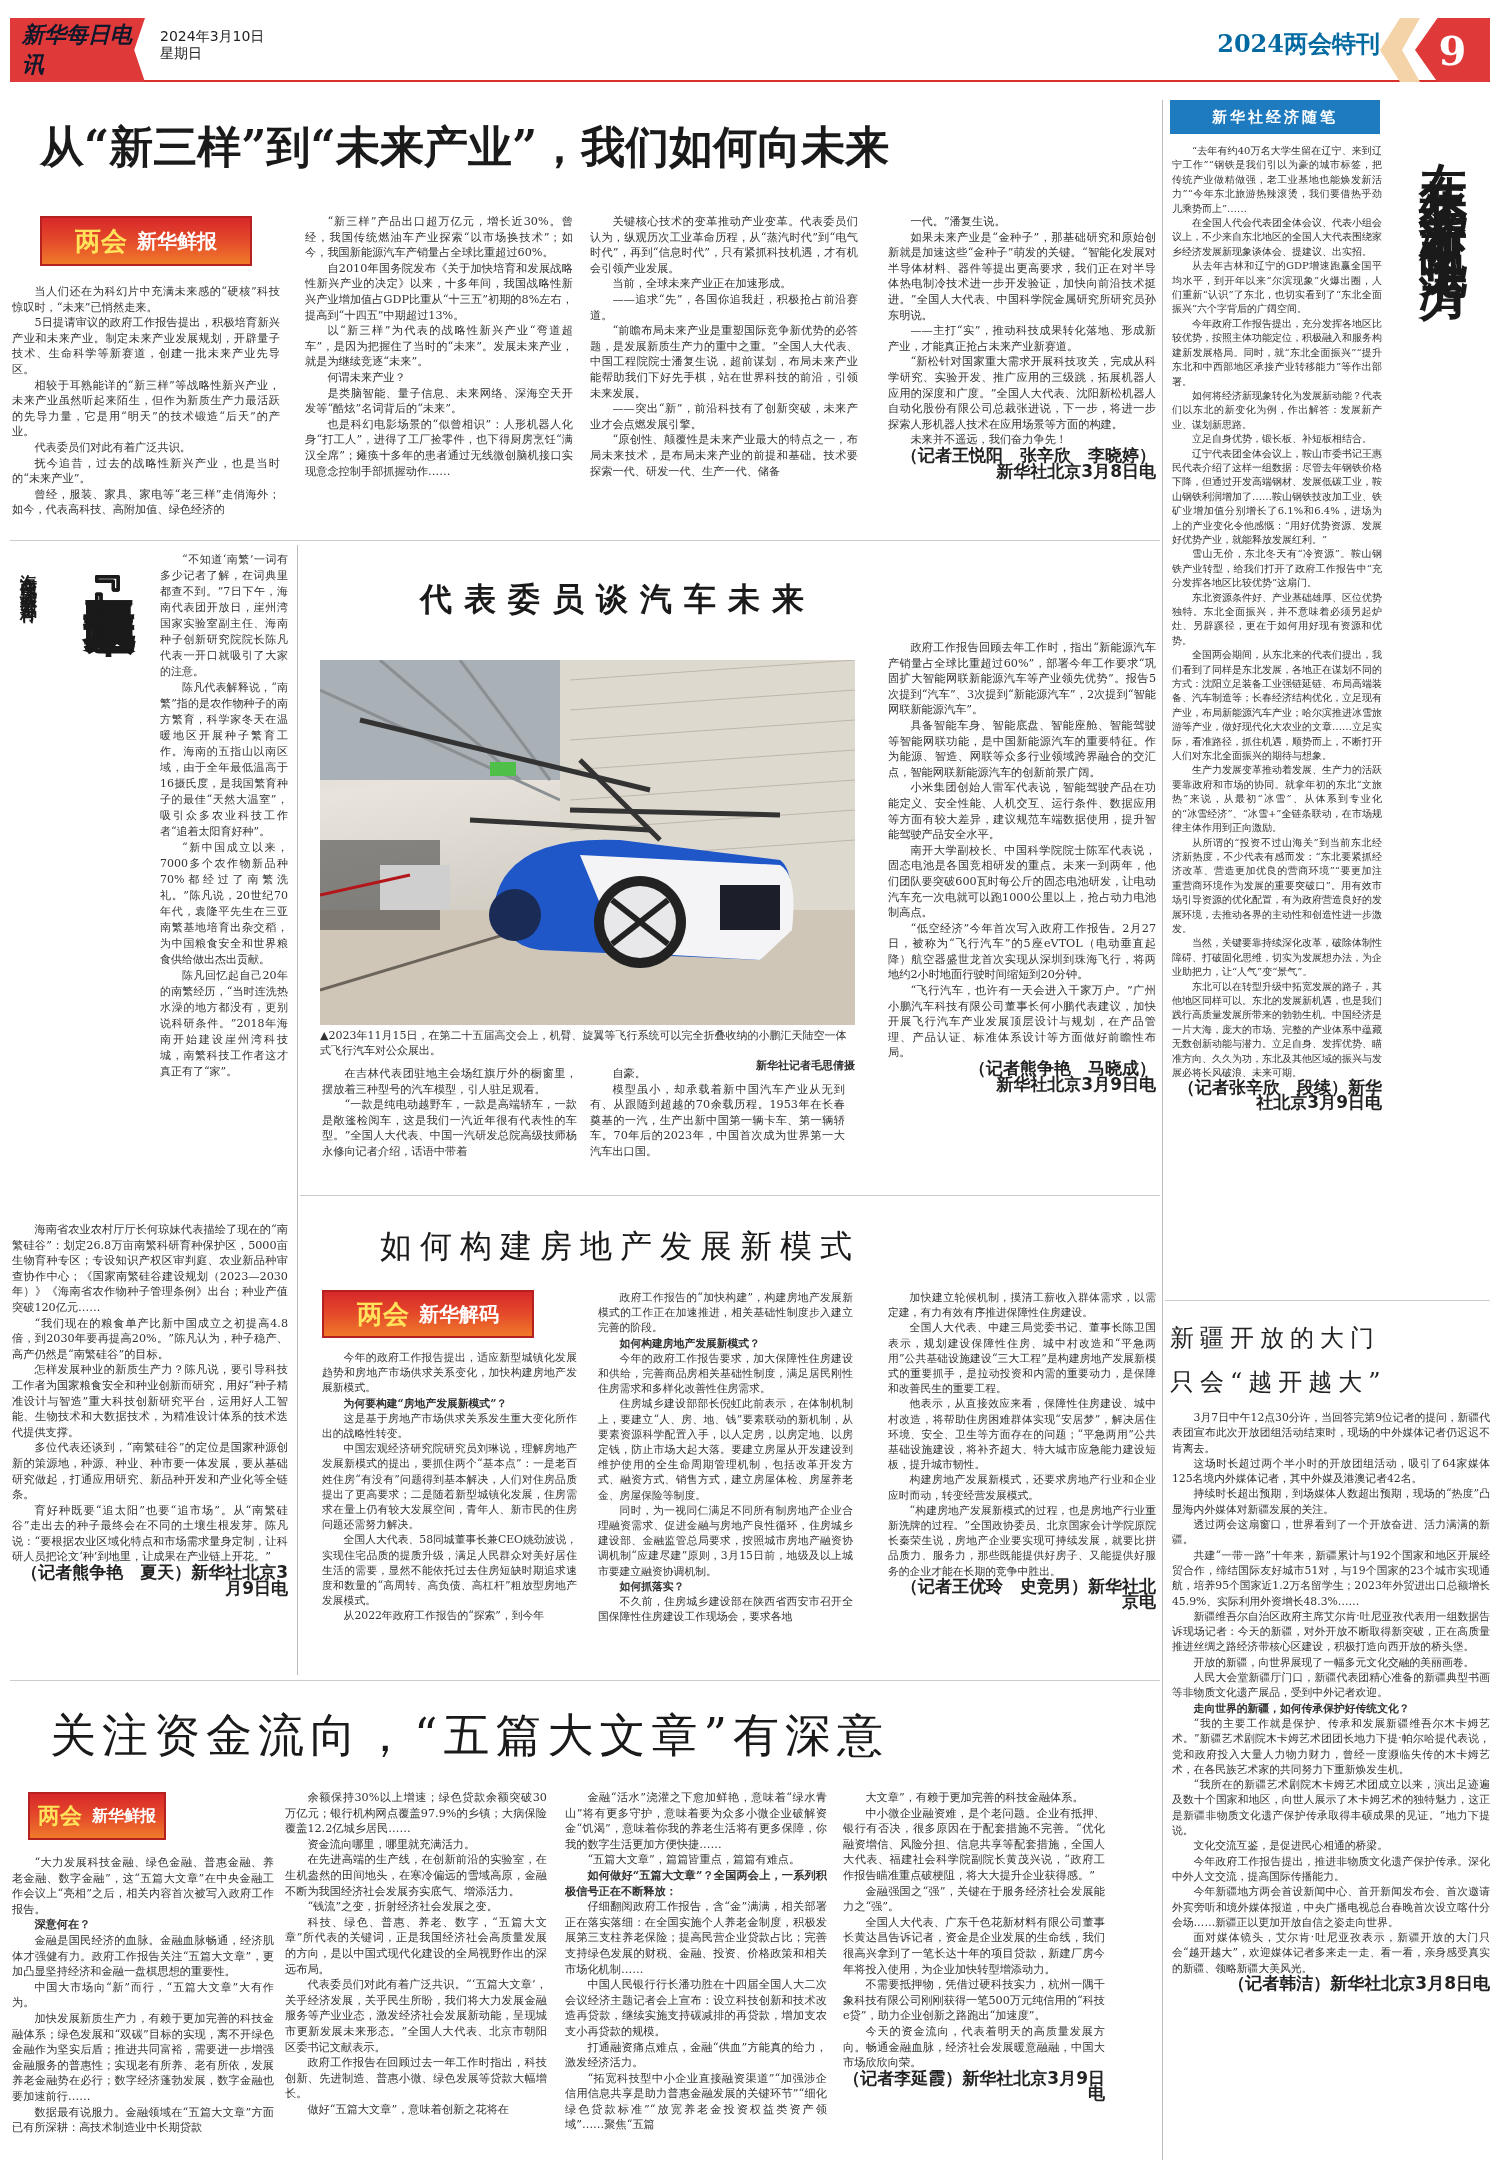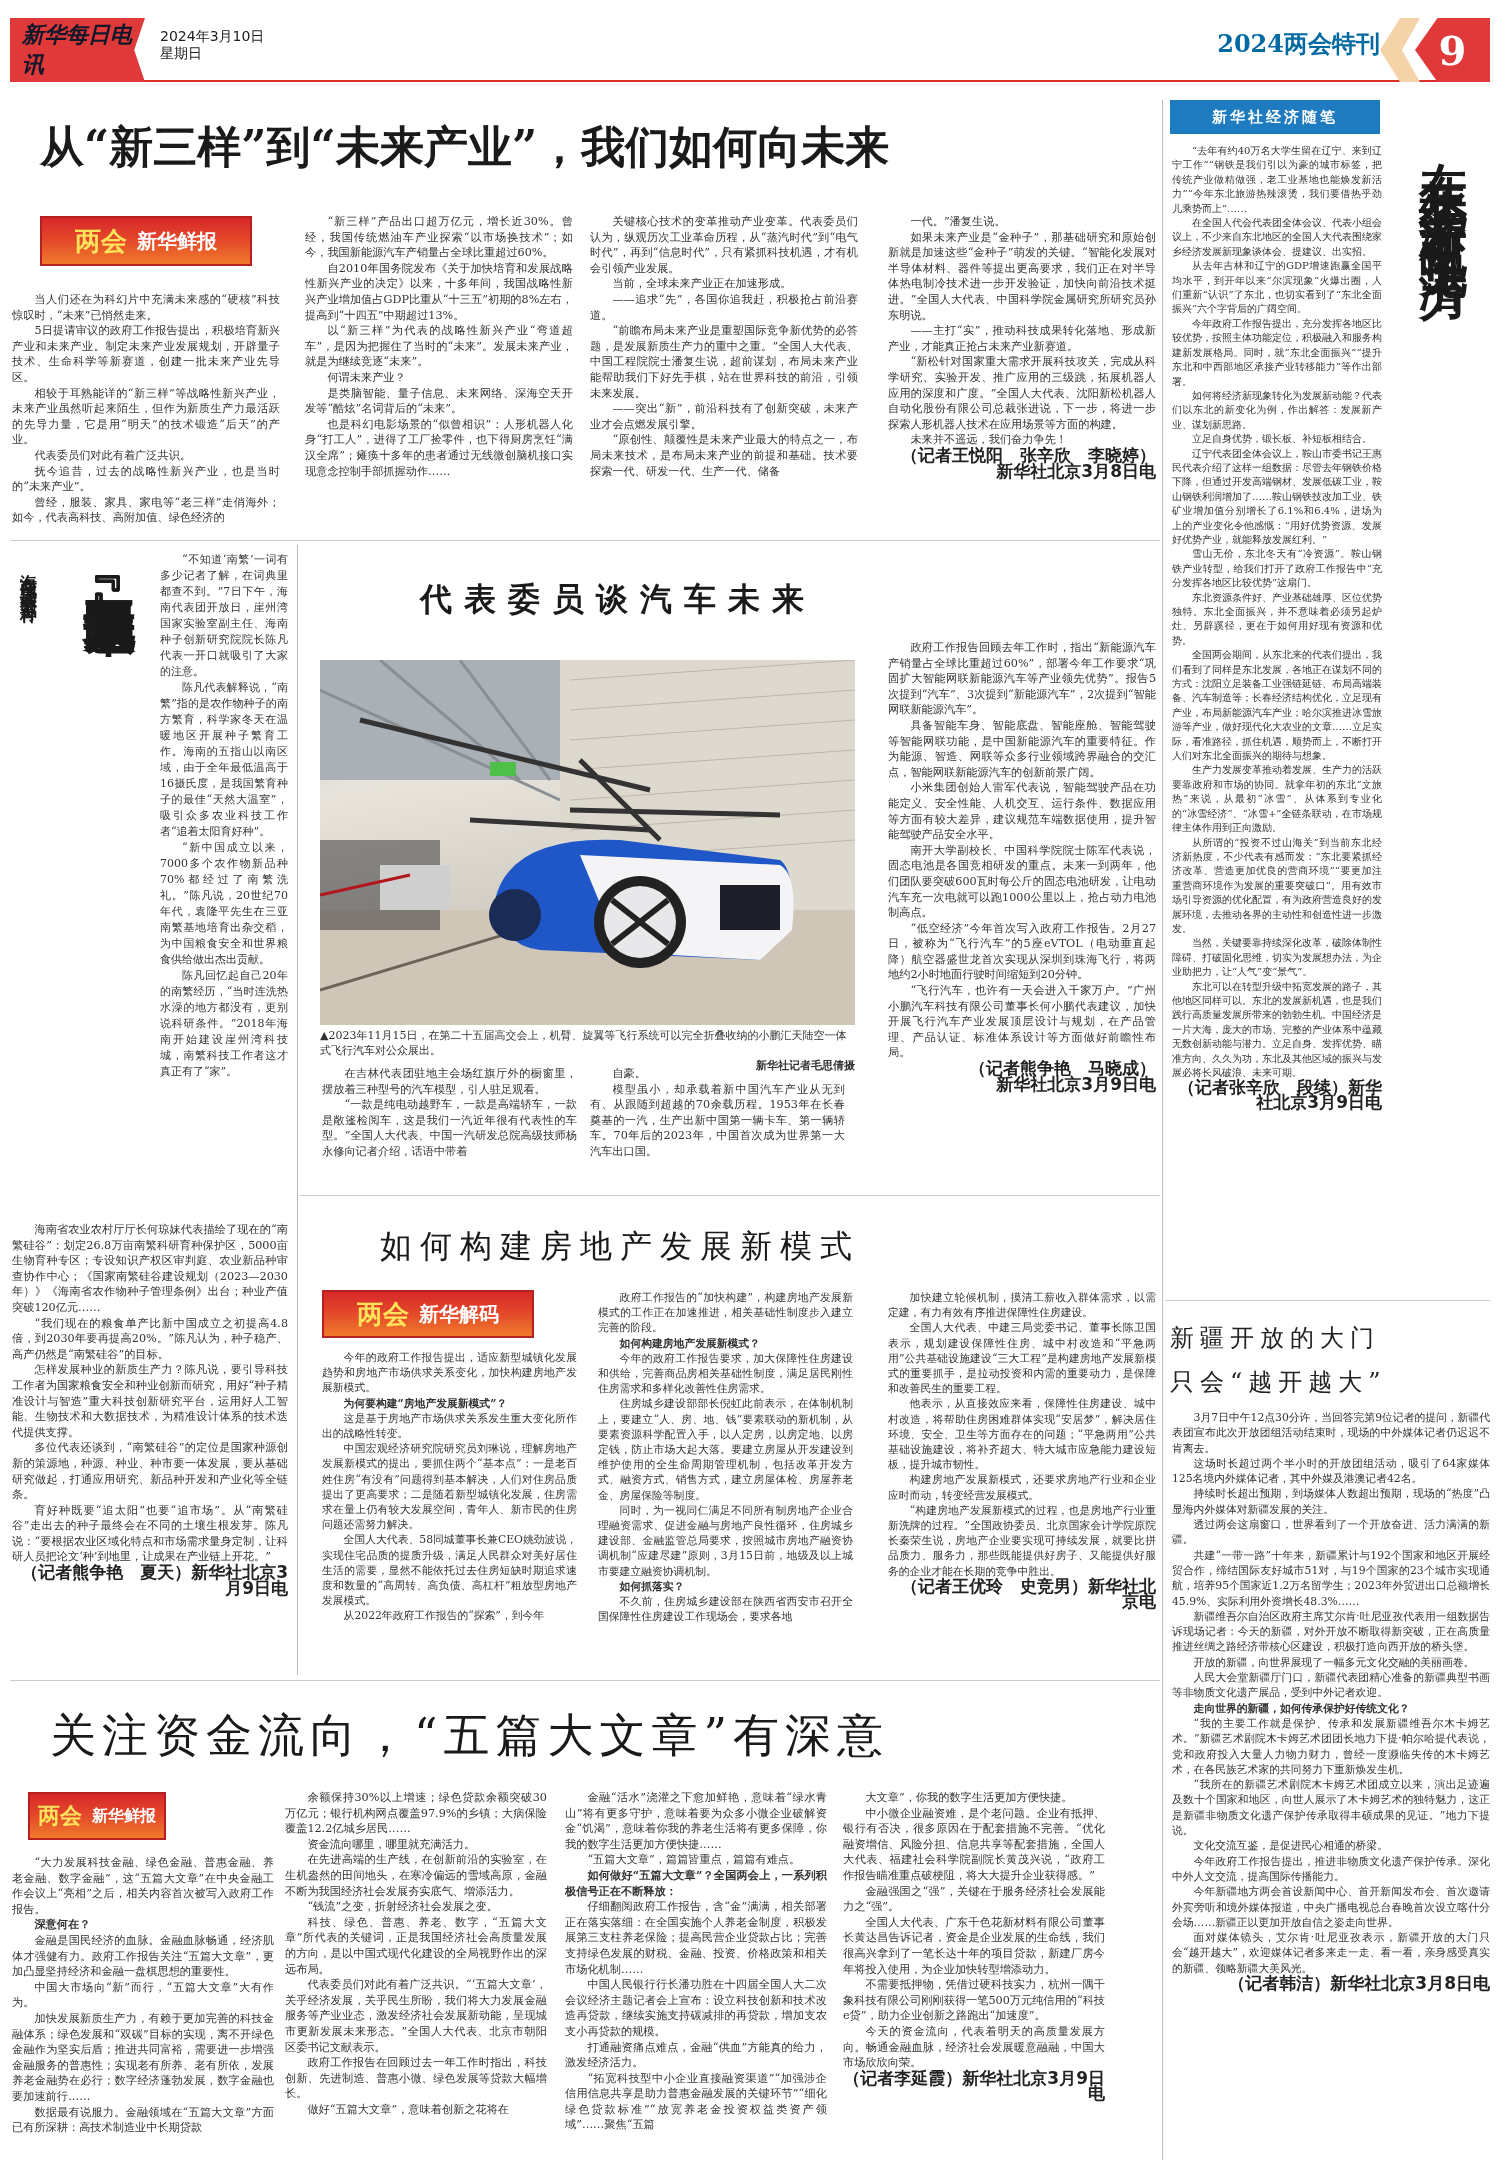--- a/index.html
+++ b/index.html
@@ -40,21 +40,21 @@
   <div class="abs pageno">9</div>
 </div>
 
 <div class="abs headline" style="left:40px;top:118px;font-size:44px;">从“新三样”到“未来产业”，我们如何向未来</div>
 
 <div class="abs badge" style="left:40px;top:216px;width:212px;height:50px;">
   <span class="b1">两会</span>
   <span class="b2">新华鲜报</span>
 </div>
 
-<div class="abs col" style="left:12px;top:292px;width:268px;height:245px;">
+<div class="abs col" style="left:12px;top:284px;width:268px;height:245px;">
   <p>当人们还在为科幻片中充满未来感的“硬核”科技惊叹时，“未来”已悄然走来。</p>
   <p>5日提请审议的政府工作报告提出，积极培育新兴产业和未来产业。制定未来产业发展规划，开辟量子技术、生命科学等新赛道，创建一批未来产业先导区。</p>
   <p>相较于耳熟能详的“新三样”等战略性新兴产业，未来产业虽然听起来陌生，但作为新质生产力最活跃的先导力量，它是用“明天”的技术锻造“后天”的产业。</p>
   <p>代表委员们对此有着广泛共识。</p>
   <p>抚今追昔，过去的战略性新兴产业，也是当时的“未来产业”。</p>
   <p>曾经，服装、家具、家电等“老三样”走俏海外；如今，代表高科技、高附加值、绿色经济的</p>
 </div>
 <div class="abs col" style="left:305px;top:214px;width:268px;height:313px;">
   <p>“新三样”产品出口超万亿元，增长近30%。曾经，我国传统燃油车产业探索“以市场换技术”；如今，我国新能源汽车产销量占全球比重超过60%。</p>
   <p>自2010年国务院发布《关于加快培育和发展战略性新兴产业的决定》以来，十多年间，我国战略性新兴产业增加值占GDP比重从“十三五”初期的8%左右，提高到“十四五”中期超过13%。</p>
@@ -231,21 +231,21 @@
 <div class="abs col" style="left:565px;top:1790px;width:262px;height:370px;">
   <p>金融“活水”浇灌之下愈加鲜艳，意味着“绿水青山”将有更多守护，意味着要为众多小微企业破解资金“饥渴”，意味着你我的养老生活将有更多保障，你我的数字生活更加方便快捷……</p>
   <p>“五篇大文章”，篇篇皆重点，篇篇有难点。</p>
   <p class="q">如何做好“五篇大文章”？全国两会上，一系列积极信号正在不断释放：</p>
   <p>仔细翻阅政府工作报告，含“金”满满，相关部署正在落实落细：在全国实施个人养老金制度，积极发展第三支柱养老保险；提高民营企业贷款占比；完善支持绿色发展的财税、金融、投资、价格政策和相关市场化机制……</p>
   <p>中国人民银行行长潘功胜在十四届全国人大二次会议经济主题记者会上宣布：设立科技创新和技术改造再贷款，继续实施支持碳减排的再贷款，增加支农支小再贷款的规模。</p>
   <p>打通融资痛点难点，金融“供血”方能真的给力，激发经济活力。</p>
   <p>“拓宽科技型中小企业直接融资渠道”“加强涉企信用信息共享是助力普惠金融发展的关键环节”“细化绿色贷款标准”“放宽养老金投资权益类资产领域”……聚焦“五篇</p>
 </div>
 <div class="abs col" style="left:843px;top:1790px;width:262px;height:370px;">
-  <p>大文章”，你我的数字生活更加方便快捷。</p>
+  <p>大文章”，有赖于更加完善的科技金融体系。</p>
   <p>中小微企业融资难，是个老问题。企业有抵押、银行有否决，很多原因在于配套措施不完善。“优化融资增信、风险分担、信息共享等配套措施，全国人大代表、福建社会科学院副院长黄茂兴说，“政府工作报告瞄准重点破梗阻，将大大提升企业获得感。”</p>
   <p>金融强国之“强”，关键在于服务经济社会发展能力之“强”。</p>
   <p>全国人大代表、广东千色花新材料有限公司董事长黄达昌告诉记者，资金是企业发展的生命线，我们很高兴拿到了一笔长达十年的项目贷款，新建厂房今年将投入使用，为企业加快转型增添动力。</p>
   <p>不需要抵押物，凭借过硬科技实力，杭州一隅千象科技有限公司刚刚获得一笔500万元纯信用的“科技e贷”，助力企业创新之路跑出“加速度”。</p>
   <p>今天的资金流向，代表着明天的高质量发展方向。畅通金融血脉，经济社会发展暖意融融，中国大市场欣欣向荣。</p>
   <p class="byline">（记者李延霞）新华社北京3月9日电</p>
 </div>
 
 <div class="abs vline" style="left:1162px;top:100px;height:2060px;"></div>
 

